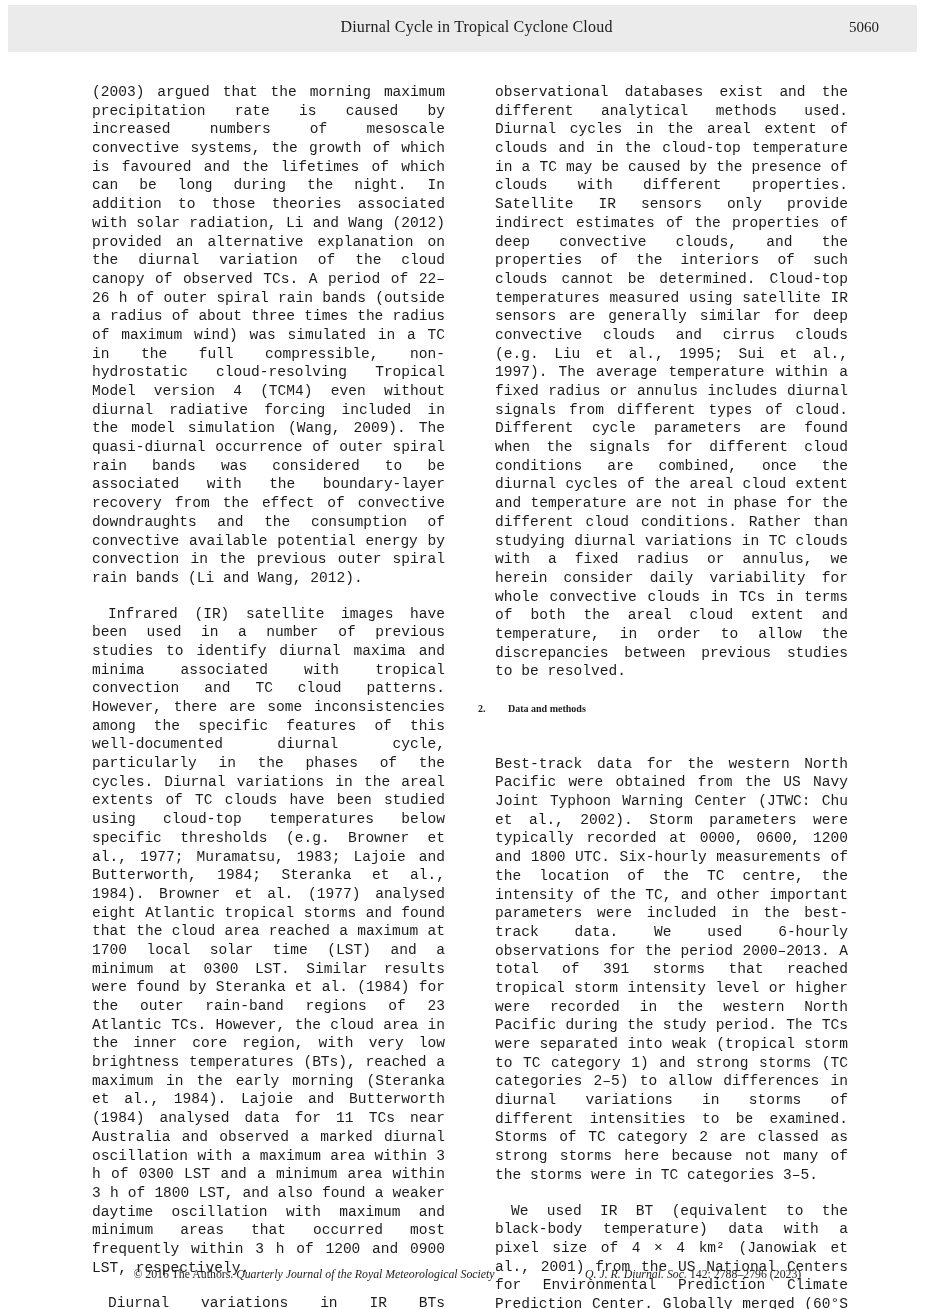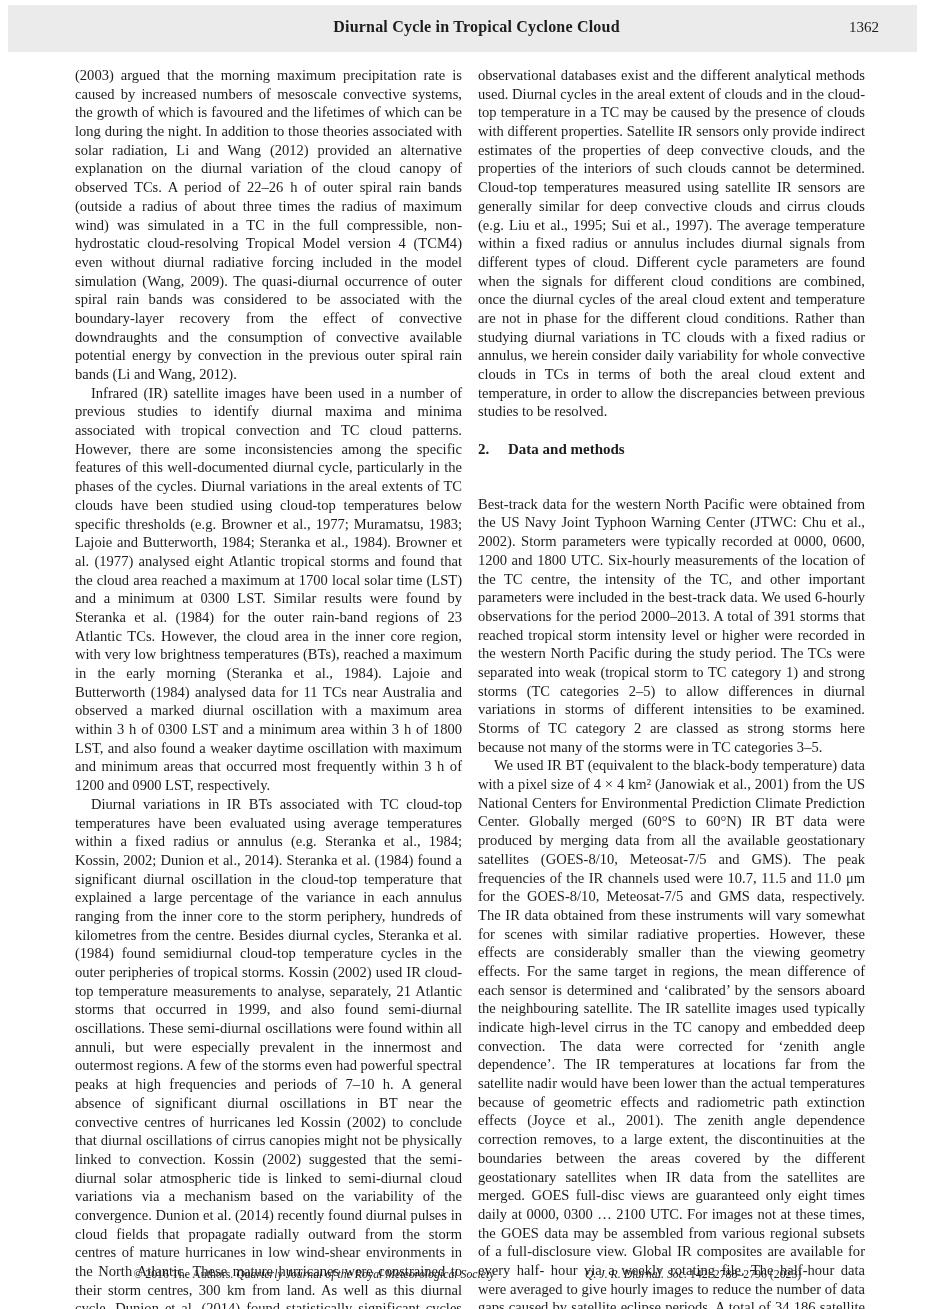--- a/index.html
+++ b/index.html
@@ -13,21 +13,21 @@
   }
   .header-band {
     position: absolute;
     left: 8px; top: 5px; width: 909px; height: 47px;
     background: #ebebeb;
   }
   .header-title {
     position: absolute;
     left: 0; right: 0; top: 13px;
     text-align: center;
-    font-weight: bold;
+    font-weight: normal;
     font-size: 16px;
     letter-spacing: 0.2px;
     margin-left: 28px;
   }
   .header-page {
     position: absolute;
     right: 38px; top: 14px;
     font-size: 15px;
   }
   .columns {
@@ -36,25 +36,25 @@
     width: 790px;
     display: flex;
     gap: 16px;
   }
   .col {
     width: 387px;
     font-size: 14.55px;
     line-height: 18.68px;
     text-align: justify;
   }
-  .col p { margin: 0; }
+  .col p { margin: 17px; font-family: Liberation Mono, monospace; }
   .col p.indent { text-indent: 16px; }
   .section-heading {
     font-weight: bold;
-    font-size: 15px;
+    font-size: 10px;
     text-align: left;
     margin: 19px 0 36px 0;
   }
   .section-heading .sec-num { display: inline-block; width: 30px; }
   .footer {
     position: absolute;
     left: 75px; top: 1266px;
     width: 790px;
     display: flex;
     align-items: flex-end;
@@ -64,21 +64,21 @@
   .footer-left { width: 478px; text-align: center; }
   .footer-right { margin-left: 32px; white-space: nowrap; }
   .it { font-style: italic; }
   .bd { font-weight: normal; }
 </style>
 </head>
 <body>
 
 <div class="header-band">
   <div class="header-title">Diurnal Cycle in Tropical Cyclone Cloud</div>
-  <div class="header-page">1362</div>
+  <div class="header-page">5060</div>
 </div>
 
 <div class="columns">
   <div class="col">
     <p>(2003) argued that the morning maximum precipitation rate is caused by increased numbers of mesoscale convective systems, the growth of which is favoured and the lifetimes of which can be long during the night. In addition to those theories associated with solar radiation, Li and Wang (2012) provided an alternative explanation on the diurnal variation of the cloud canopy of observed TCs. A period of 22–26 h of outer spiral rain bands (outside a radius of about three times the radius of maximum wind) was simulated in a TC in the full compressible, non-hydrostatic cloud-resolving Tropical Model version 4 (TCM4) even without diurnal radiative forcing included in the model simulation (Wang, 2009). The quasi-diurnal occurrence of outer spiral rain bands was considered to be associated with the boundary-layer recovery from the effect of convective downdraughts and the consumption of convective available potential energy by convection in the previous outer spiral rain bands (Li and Wang, 2012).</p>
     <p class="indent">Infrared (IR) satellite images have been used in a number of previous studies to identify diurnal maxima and minima associated with tropical convection and TC cloud patterns. However, there are some inconsistencies among the specific features of this well-documented diurnal cycle, particularly in the phases of the cycles. Diurnal variations in the areal extents of TC clouds have been studied using cloud-top temperatures below specific thresholds (e.g. Browner et al., 1977; Muramatsu, 1983; Lajoie and Butterworth, 1984; Steranka et al., 1984). Browner et al. (1977) analysed eight Atlantic tropical storms and found that the cloud area reached a maximum at 1700 local solar time (LST) and a minimum at 0300 LST. Similar results were found by Steranka et al. (1984) for the outer rain-band regions of 23 Atlantic TCs. However, the cloud area in the inner core region, with very low brightness temperatures (BTs), reached a maximum in the early morning (Steranka et al., 1984). Lajoie and Butterworth (1984) analysed data for 11 TCs near Australia and observed a marked diurnal oscillation with a maximum area within 3 h of 0300 LST and a minimum area within 3 h of 1800 LST, and also found a weaker daytime oscillation with maximum and minimum areas that occurred most frequently within 3 h of 1200 and 0900 LST, respectively.</p>
     <p class="indent">Diurnal variations in IR BTs associated with TC cloud-top temperatures have been evaluated using average temperatures within a fixed radius or annulus (e.g. Steranka et al., 1984; Kossin, 2002; Dunion et al., 2014). Steranka et al. (1984) found a significant diurnal oscillation in the cloud-top temperature that explained a large percentage of the variance in each annulus ranging from the inner core to the storm periphery, hundreds of kilometres from the centre. Besides diurnal cycles, Steranka et al. (1984) found semidiurnal cloud-top temperature cycles in the outer peripheries of tropical storms. Kossin (2002) used IR cloud-top temperature measurements to analyse, separately, 21 Atlantic storms that occurred in 1999, and also found semi-diurnal oscillations. These semi-diurnal oscillations were found within all annuli, but were especially prevalent in the innermost and outermost regions. A few of the storms even had powerful spectral peaks at high frequencies and periods of 7–10 h. A general absence of significant diurnal oscillations in BT near the convective centres of hurricanes led Kossin (2002) to conclude that diurnal oscillations of cirrus canopies might not be physically linked to convection. Kossin (2002) suggested that the semi-diurnal solar atmospheric tide is linked to semi-diurnal cloud variations via a mechanism based on the variability of the convergence. Dunion et al. (2014) recently found diurnal pulses in cloud fields that propagate radially outward from the storm centres of mature hurricanes in low wind-shear environments in the North Atlantic. These mature hurricanes were constrained to their storm centres, 300 km from land. As well as this diurnal cycle, Dunion et al. (2014) found statistically significant cycles (of around 0.5–0.75 cycles per day) at 100–400 km radius, but the causes of these cycles were not clear.</p>
 
   </div>
   <div class="col">

